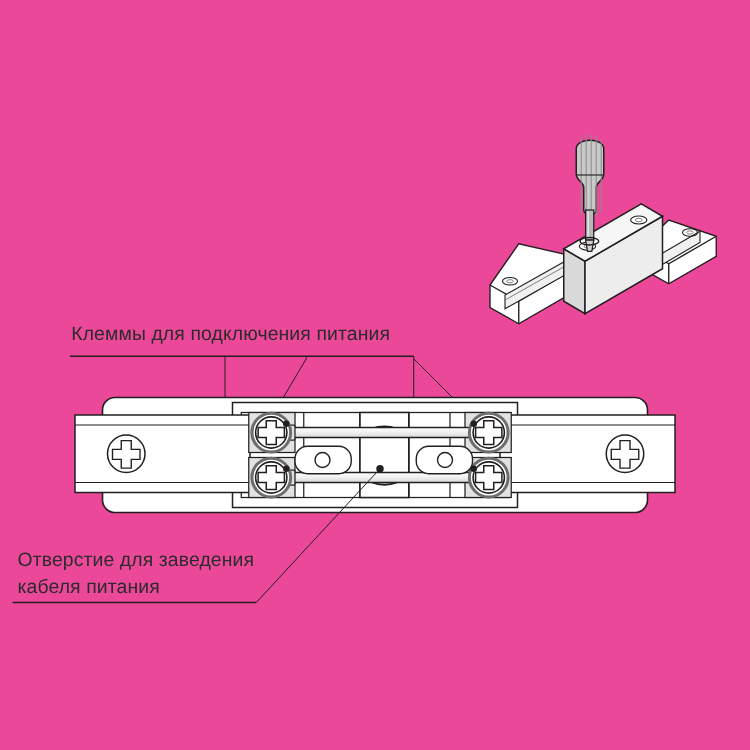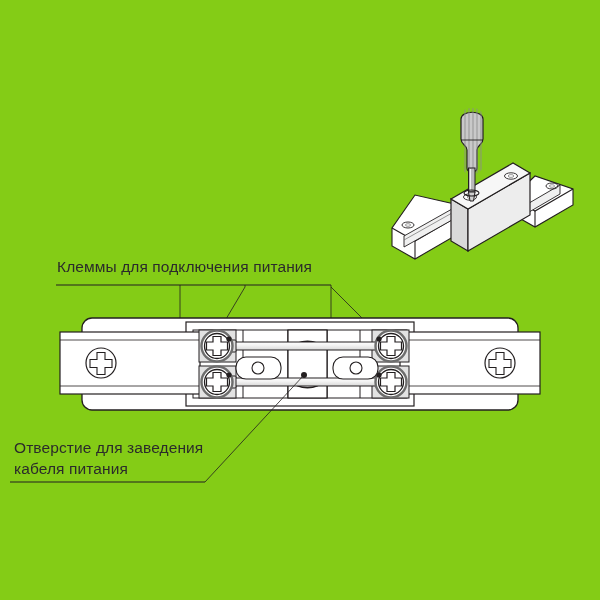--- a/index.html
+++ b/index.html
@@ -10,21 +10,21 @@
   body {
     width: 600px;
     height: 600px;
     font-family: "Liberation Sans", sans-serif;
     overflow: hidden;
   }
   #stage {
     position: relative;
     width: 600px;
     height: 600px;
-    background: #84cc16;
+    background: #ec4899;
   }
   #stage svg {
     position: absolute;
     left: 0;
     top: 0;
     display: block;
   }
   .label-text {
     font-family: "Liberation Sans", sans-serif;
     font-size: 15.5px;

